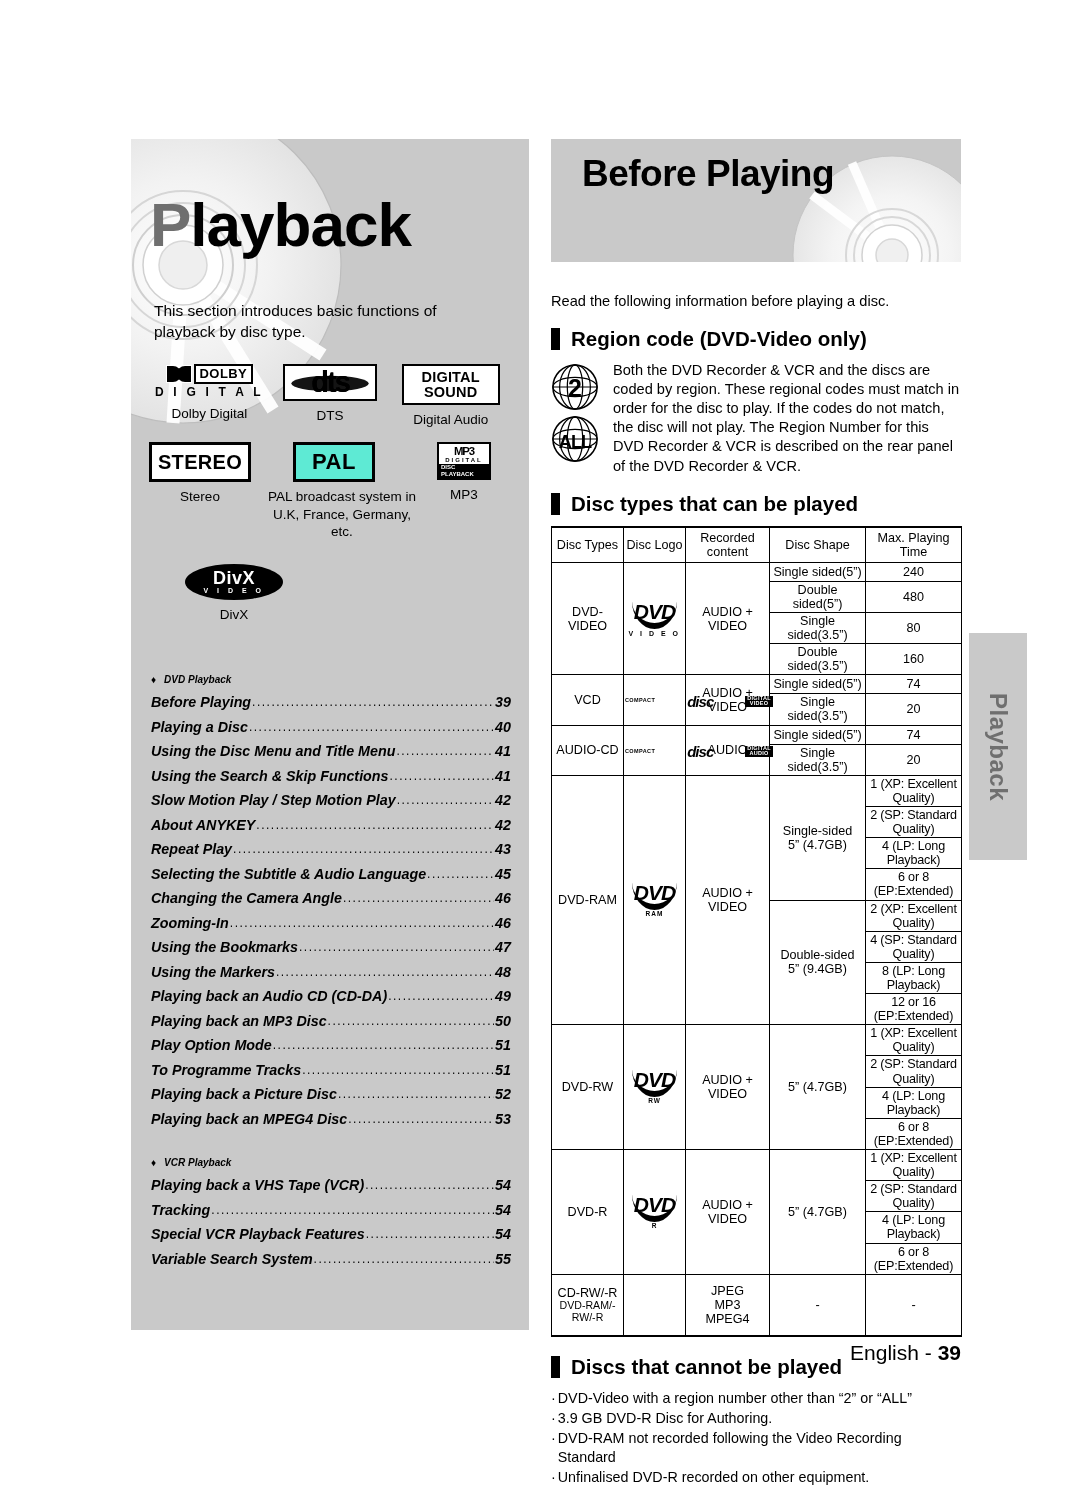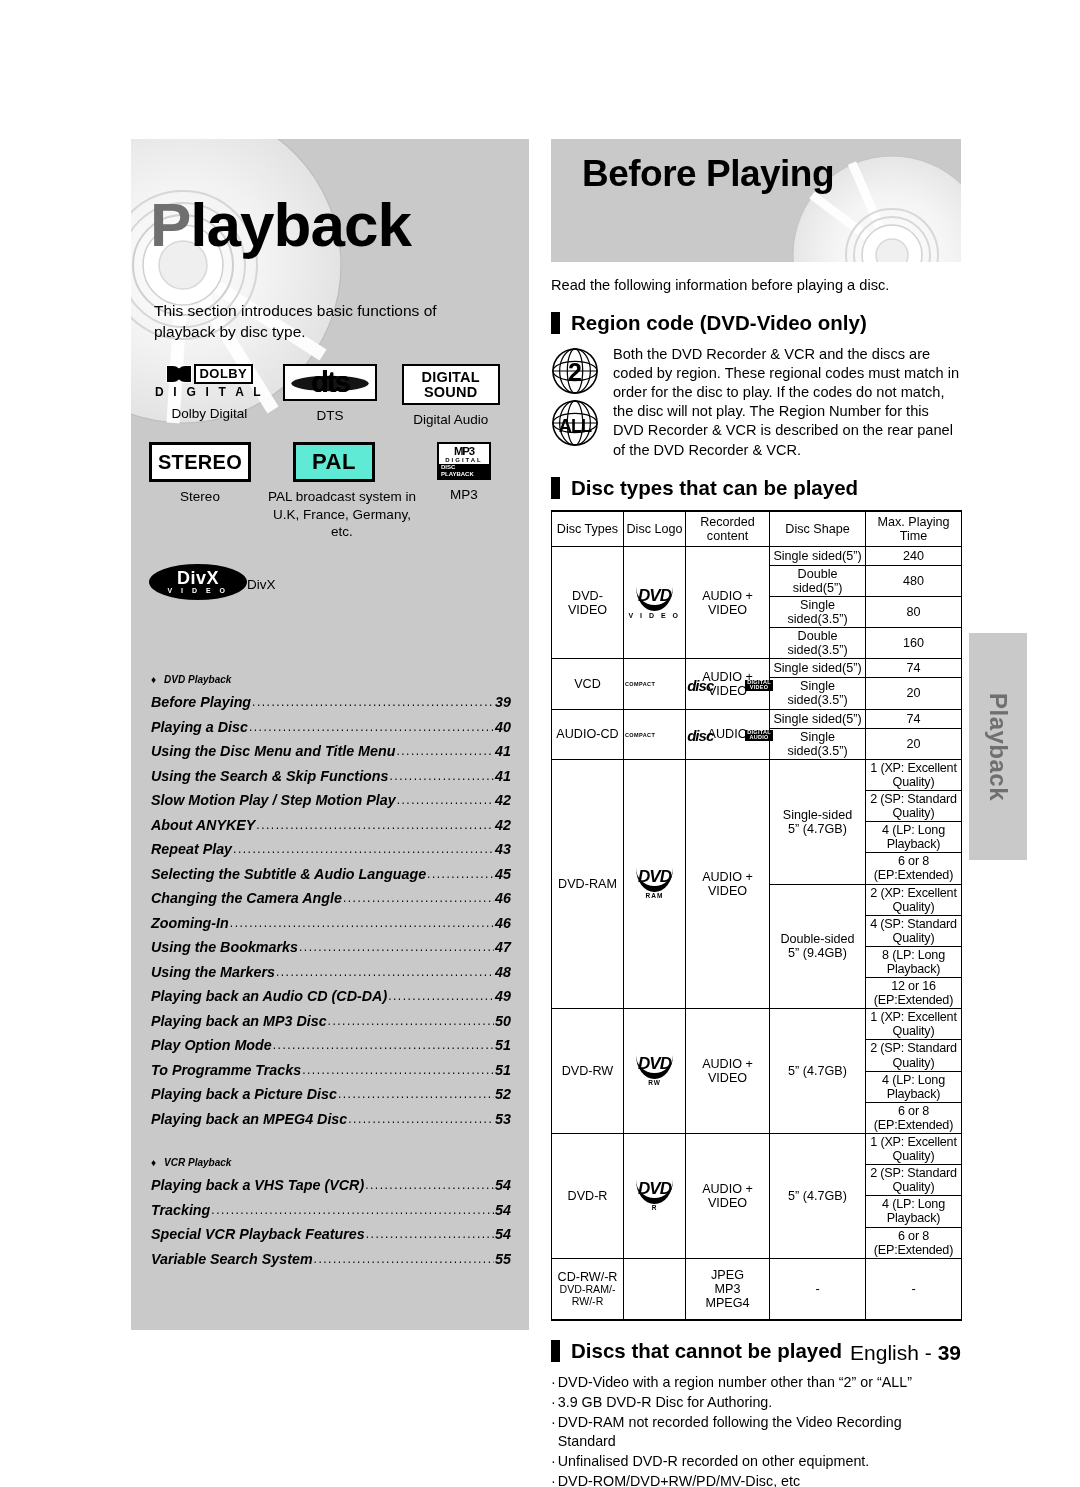--- a/index.html
+++ b/index.html
@@ -135,21 +135,21 @@
     width: 54px; height: 38px; border: 2px solid #000; background:#fff;
     display:flex; flex-direction:column; align-items:center; justify-content:flex-start;
     padding-top:1px; box-sizing:border-box;
   }
   .mp3-sub1 { font-size:6px; font-weight:bold; letter-spacing:2px; line-height:7px;}
   .mp3-sub2 { font-size:6px; font-weight:bold; letter-spacing:0px; line-height:7px;
               background:#000; color:#fff; padding:0 2px; }
 
   
   #divx-row { margin-top: 24px; display:flex; }
-  #divx-cell { width: 170px; display:flex; flex-direction:row; align-items:center;}
+  #divx-cell { width: 170px; display:flex; flex-direction:column; align-items:center;}
   .divx-pill {
     width: 98px; height: 36px; background:#000; border-radius: 50%/50%;
     display:flex; flex-direction:column; align-items:center; justify-content:center;
     color:#fff;
   }
   .divx-main { font-size:18px; font-weight:bold; letter-spacing:.5px; line-height:16px;}
   .divx-sub { font-size:7px; font-weight:bold; letter-spacing:3.5px; line-height:9px;}
 
   
   #toc {
@@ -212,21 +212,21 @@
     letter-spacing: -0.5px;
   }
   #right-disc {
     position: absolute;
     left: 241px;
     top: 16px;
     width: 200px;
     height: 200px;
   }
   #lead-text {
-    margin-top: 14px;
+    margin-top: 30px;
     font-size: 14.6px;
     line-height: 1.3;
   }
 
   .sec-head {
     display: flex;
     align-items: center;
     font-size: 20.5px;
     font-weight: bold;
     margin-top: 16px;
@@ -275,21 +275,21 @@
   .cell-sm { font-size: 11.6px; }
   .disc-name { font-size: 13.2px; }
   .disc-name-2 { font-size: 11.4px; }
 
   
   .dvd-logo {
     display: inline-flex; flex-direction: column; align-items: center;
     line-height: 1;
   }
   .dvd-oval {
-    font-size: 17px; font-weight: bold; font-style: italic;
+    font-size: 21px; font-weight: bold; font-style: italic;
     letter-spacing: -1px;
     border-bottom: 6px solid #000;
     border-radius: 0 0 50% 50%/0 0 100% 100%;
     padding: 0 2px 1px 2px;
   }
   .dvd-sub { font-size: 7px; letter-spacing: 2.5px; margin-top: 1px; font-weight: bold;}
   .dvd-sub-small { font-size: 6.5px; letter-spacing: 1px; margin-top: 1px; font-weight: bold;}
 
   .cd-logo {
     display: inline-flex; flex-direction: row; align-items: center;

